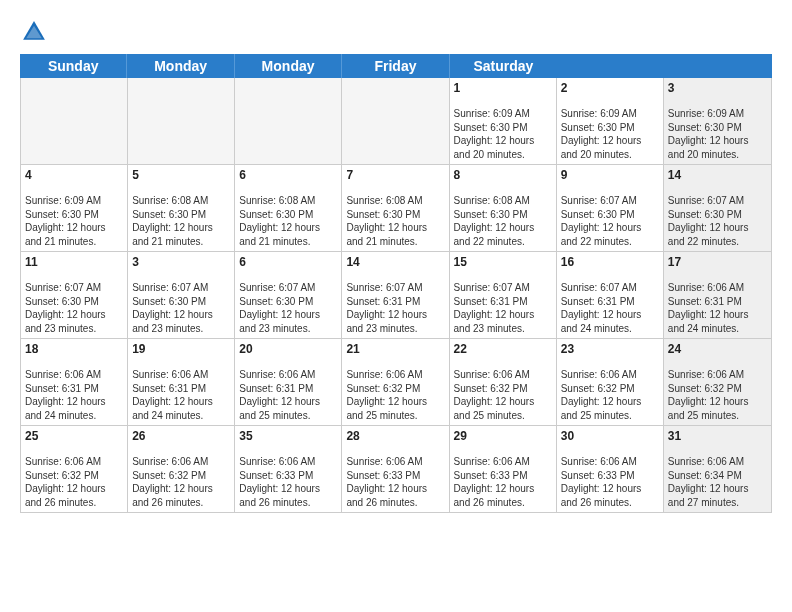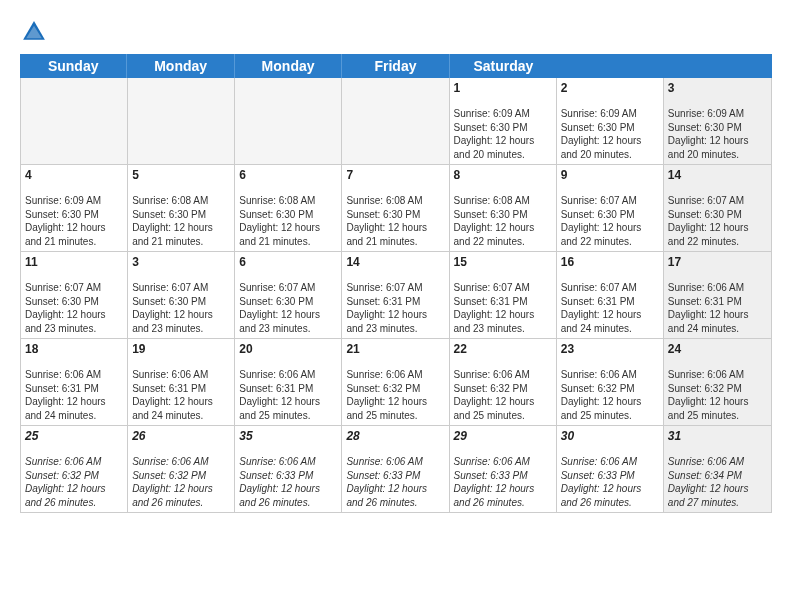--- a/index.html
+++ b/index.html
@@ -78,21 +78,21 @@
       display: flex;
       flex-direction: column;
       flex: 1;
     }
     .cal-row {
       display: grid;
       grid-template-columns: repeat(7, 1fr);
       flex: 1;
       border-bottom: 1px solid #ccc;
     }
-    .cal-row:last-child { border-bottom: none; font-style: italic; }
+    .cal-row:last-child { border-bottom: none; }
     .cal-cell {
       border-right: 1px solid #ccc;
       padding: 3px 4px;
       font-size: 8.5px;
       color: #333;
       background: #fff;
       vertical-align: top;
       min-height: 0;
     }
     .cal-cell:last-child { border-right: none; }

